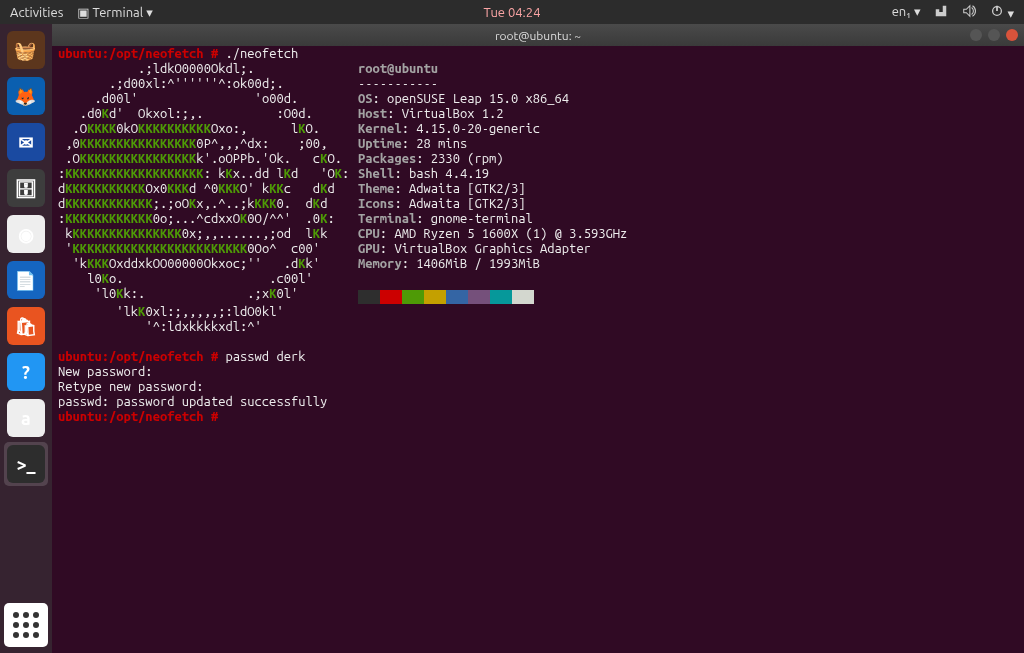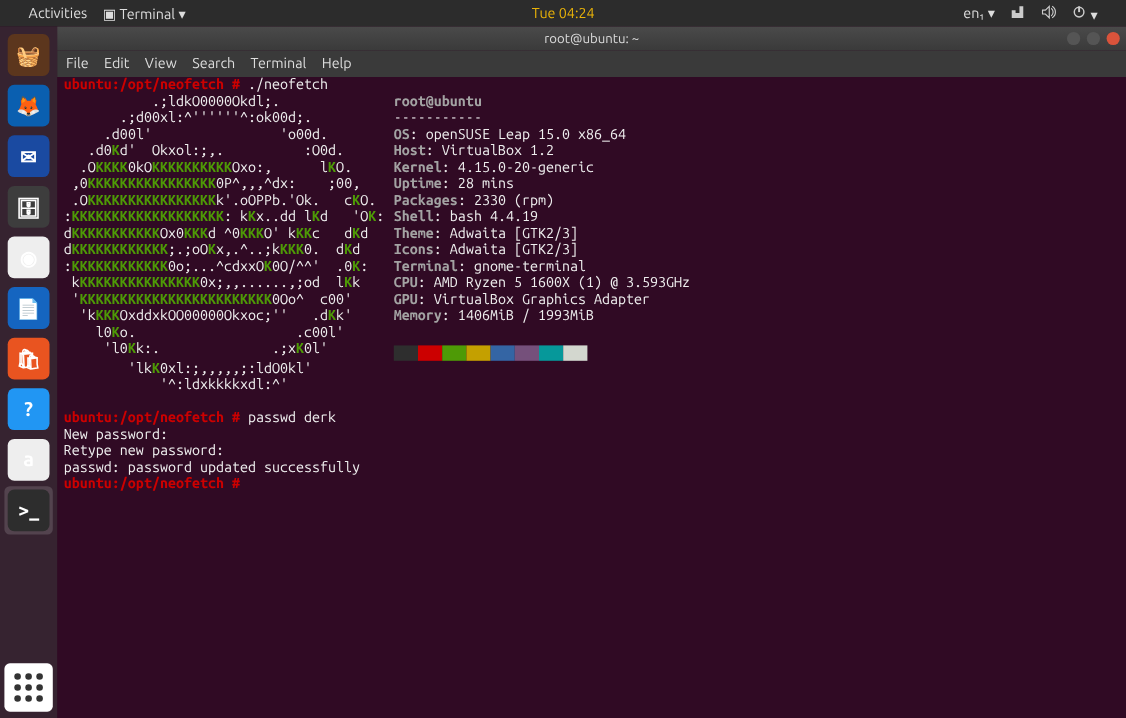--- a/index.html
+++ b/index.html
@@ -1,21 +1,21 @@
 <!DOCTYPE html>
 <html><head>
 <meta charset="utf-8">
 <style>
   *{box-sizing:border-box;margin:0;padding:0}
   body{width:1024px;height:653px;background:#300a24;font-family:Ubuntu,Arial,sans-serif;overflow:hidden;position:relative}
   
-  .top-panel{height:24px;background:#2c2c2c;color:#ddd;display:flex;align-items:center;font-size:13px;padding:0 26px;position:relative;z-index:10}
+  .top-panel{height:24px;background:#2c2c2c;color:#ddd;display:flex;align-items:center;font-size:13px;padding:0 10px;position:relative;z-index:10}
   .top-left{display:flex;gap:14px;align-items:center}
   .top-left span{cursor:pointer}
-  .top-center{position:absolute;left:50%;transform:translateX(-50%);color:#eab308}
+  .top-center{position:absolute;left:50%;transform:translateX(-50%);color:#fca5a5}
   .top-right{margin-left:auto;display:flex;gap:14px;}
   .top-right svg{fill:#ccc}
   
   .dock{position:absolute;left:0;top:24px;bottom:0;width:52px;background:rgba(60,60,60,0.5);display:flex;flex-direction:column;align-items:center;padding-top:4px;gap:2px;z-index:5}
   .dock-item{width:44px;height:44px;border-radius:5px;display:flex;align-items:center;justify-content:center;cursor:pointer}
   .dock-item.active{background:rgba(255,255,255,0.15)}
   .dock-apps{width:44px;height:44px;position:absolute;bottom:6px;left:4px;display:flex;align-items:center;justify-content:center;cursor:pointer;background:#fff;border-radius:5px}
   .dots{display:grid;grid-template-columns:repeat(3,6px);grid-template-rows:repeat(3,6px);gap:4px}
   .dots span{width:6px;height:6px;background:#333;border-radius:50%}
   
@@ -110,22 +110,14 @@
 
 <div class="win">
   <div class="titlebar">
     <span>root@ubuntu: ~</span>
     <div class="titlebar-btns">
       <div class="tbtn"></div>
       <div class="tbtn"></div>
       <div class="tbtn close"></div>
     </div>
   </div>
-  <div class="menubar" id="menubar">
-      <span>File</span>
-      <span>Edit</span>
-      <span>View</span>
-      <span>Search</span>
-      <span>Terminal</span>
-      <span>Help</span>
-    </div>
   <div class="term" id="term"><div class="line"><span class="red">ubuntu:/opt/neofetch #</span><span class="wt"> ./neofetch</span></div><div class="row"><div class="logo-col"><span class="wt"> </span><span class="wt"> </span><span class="wt"> </span><span class="wt"> </span><span class="wt"> </span><span class="wt"> </span><span class="wt"> </span><span class="wt"> </span><span class="wt"> </span><span class="wt"> </span><span class="wt"> </span><span class="wt">.</span><span class="wt">;</span><span class="wt">l</span><span class="wt">d</span><span class="wt">k</span><span class="wt">O</span><span class="wt">0</span><span class="wt">0</span><span class="wt">0</span><span class="wt">0</span><span class="wt">O</span><span class="wt">k</span><span class="wt">d</span><span class="wt">l</span><span class="wt">;</span><span class="wt">.</span><span class="wt"> </span><span class="wt"> </span><span class="wt"> </span><span class="wt"> </span><span class="wt"> </span><span class="wt"> </span><span class="wt"> </span><span class="wt"> </span><span class="wt"> </span><span class="wt"> </span><span class="wt"> </span><span class="wt"> </span><span class="wt"> </span></div><div class="info-col"><span class="lbl">root@ubuntu</span></div></div><div class="row"><div class="logo-col"><span class="wt"> </span><span class="wt"> </span><span class="wt"> </span><span class="wt"> </span><span class="wt"> </span><span class="wt"> </span><span class="wt"> </span><span class="wt">.</span><span class="wt">;</span><span class="wt">d</span><span class="wt">0</span><span class="wt">0</span><span class="wt">x</span><span class="wt">l</span><span class="wt">:</span><span class="wt">^</span><span class="wt">'</span><span class="wt">'</span><span class="wt">'</span><span class="wt">'</span><span class="wt">'</span><span class="wt">'</span><span class="wt">^</span><span class="wt">:</span><span class="wt">o</span><span class="wt">k</span><span class="wt">0</span><span class="wt">0</span><span class="wt">d</span><span class="wt">;</span><span class="wt">.</span><span class="wt"> </span><span class="wt"> </span><span class="wt"> </span><span class="wt"> </span><span class="wt"> </span><span class="wt"> </span><span class="wt"> </span><span class="wt"> </span><span class="wt"> </span></div><div class="info-col"><span class="wt">-----------</span></div></div><div class="row"><div class="logo-col"><span class="wt"> </span><span class="wt"> </span><span class="wt"> </span><span class="wt"> </span><span class="wt"> </span><span class="wt">.</span><span class="wt">d</span><span class="wt">0</span><span class="wt">0</span><span class="wt">l</span><span class="wt">'</span><span class="wt"> </span><span class="wt"> </span><span class="wt"> </span><span class="wt"> </span><span class="wt"> </span><span class="wt"> </span><span class="wt"> </span><span class="wt"> </span><span class="wt"> </span><span class="wt"> </span><span class="wt"> </span><span class="wt"> </span><span class="wt"> </span><span class="wt"> </span><span class="wt"> </span><span class="wt"> </span><span class="wt">'</span><span class="wt">o</span><span class="wt">0</span><span class="wt">0</span><span class="wt">d</span><span class="wt">.</span><span class="wt"> </span><span class="wt"> </span><span class="wt"> </span><span class="wt"> </span><span class="wt"> </span><span class="wt"> </span><span class="wt"> </span></div><div class="info-col"><span class="lbl">OS</span><span class="wt">: openSUSE Leap 15.0 x86_64</span></div></div><div class="row"><div class="logo-col"><span class="wt"> </span><span class="wt"> </span><span class="wt"> </span><span class="wt">.</span><span class="wt">d</span><span class="wt">0</span><span class="g">K</span><span class="wt">d</span><span class="wt">'</span><span class="wt"> </span><span class="wt"> </span><span class="wt">O</span><span class="wt">k</span><span class="wt">x</span><span class="wt">o</span><span class="wt">l</span><span class="wt">:</span><span class="wt">;</span><span class="wt">,</span><span class="wt">.</span><span class="wt"> </span><span class="wt"> </span><span class="wt"> </span><span class="wt"> </span><span class="wt"> </span><span class="wt"> </span><span class="wt"> </span><span class="wt"> </span><span class="wt"> </span><span class="wt"> </span><span class="wt">:</span><span class="wt">O</span><span class="wt">0</span><span class="wt">d</span><span class="wt">.</span><span class="wt"> </span><span class="wt"> </span><span class="wt"> </span><span class="wt"> </span><span class="wt"> </span></div><div class="info-col"><span class="lbl">Host</span><span class="wt">: VirtualBox 1.2</span></div></div><div class="row"><div class="logo-col"><span class="wt"> </span><span class="wt"> </span><span class="wt">.</span><span class="wt">O</span><span class="g">K</span><span class="g">K</span><span class="g">K</span><span class="g">K</span><span class="wt">0</span><span class="wt">k</span><span class="wt">O</span><span class="g">K</span><span class="g">K</span><span class="g">K</span><span class="g">K</span><span class="g">K</span><span class="g">K</span><span class="g">K</span><span class="g">K</span><span class="g">K</span><span class="g">K</span><span class="wt">O</span><span class="wt">x</span><span class="wt">o</span><span class="wt">:</span><span class="wt">,</span><span class="wt"> </span><span class="wt"> </span><span class="wt"> </span><span class="wt"> </span><span class="wt"> </span><span class="wt"> </span><span class="wt">l</span><span class="g">K</span><span class="wt">O</span><span class="wt">.</span><span class="wt"> </span><span class="wt"> </span><span class="wt"> </span><span class="wt"> </span></div><div class="info-col"><span class="lbl">Kernel</span><span class="wt">: 4.15.0-20-generic</span></div></div><div class="row"><div class="logo-col"><span class="wt"> </span><span class="wt">,</span><span class="wt">0</span><span class="g">K</span><span class="g">K</span><span class="g">K</span><span class="g">K</span><span class="g">K</span><span class="g">K</span><span class="g">K</span><span class="g">K</span><span class="g">K</span><span class="g">K</span><span class="g">K</span><span class="g">K</span><span class="g">K</span><span class="g">K</span><span class="g">K</span><span class="g">K</span><span class="wt">0</span><span class="wt">P</span><span class="wt">^</span><span class="wt">,</span><span class="wt">,</span><span class="wt">,</span><span class="wt">^</span><span class="wt">d</span><span class="wt">x</span><span class="wt">:</span><span class="wt"> </span><span class="wt"> </span><span class="wt"> </span><span class="wt"> </span><span class="wt">;</span><span class="wt">0</span><span class="wt">0</span><span class="wt">,</span><span class="wt"> </span><span class="wt"> </span><span class="wt"> </span></div><div class="info-col"><span class="lbl">Uptime</span><span class="wt">: 28 mins</span></div></div><div class="row"><div class="logo-col"><span class="wt"> </span><span class="wt">.</span><span class="wt">O</span><span class="g">K</span><span class="g">K</span><span class="g">K</span><span class="g">K</span><span class="g">K</span><span class="g">K</span><span class="g">K</span><span class="g">K</span><span class="g">K</span><span class="g">K</span><span class="g">K</span><span class="g">K</span><span class="g">K</span><span class="g">K</span><span class="g">K</span><span class="g">K</span><span class="wt">k</span><span class="wt">'</span><span class="wt">.</span><span class="wt">o</span><span class="wt">O</span><span class="wt">P</span><span class="wt">P</span><span class="wt">b</span><span class="wt">.</span><span class="wt">'</span><span class="wt">O</span><span class="wt">k</span><span class="wt">.</span><span class="wt"> </span><span class="wt"> </span><span class="wt"> </span><span class="wt">c</span><span class="g">K</span><span class="wt">O</span><span class="wt">.</span><span class="wt"> </span></div><div class="info-col"><span class="lbl">Packages</span><span class="wt">: 2330 (rpm)</span></div></div><div class="row"><div class="logo-col"><span class="wt">:</span><span class="g">K</span><span class="g">K</span><span class="g">K</span><span class="g">K</span><span class="g">K</span><span class="g">K</span><span class="g">K</span><span class="g">K</span><span class="g">K</span><span class="g">K</span><span class="g">K</span><span class="g">K</span><span class="g">K</span><span class="g">K</span><span class="g">K</span><span class="g">K</span><span class="g">K</span><span class="g">K</span><span class="g">K</span><span class="wt">:</span><span class="wt"> </span><span class="wt">k</span><span class="g">K</span><span class="wt">x</span><span class="wt">.</span><span class="wt">.</span><span class="wt">d</span><span class="wt">d</span><span class="wt"> </span><span class="wt">l</span><span class="g">K</span><span class="wt">d</span><span class="wt"> </span><span class="wt"> </span><span class="wt"> </span><span class="wt">'</span><span class="wt">O</span><span class="g">K</span><span class="wt">:</span></div><div class="info-col"><span class="lbl">Shell</span><span class="wt">: bash 4.4.19</span></div></div><div class="row"><div class="logo-col"><span class="wt">d</span><span class="g">K</span><span class="g">K</span><span class="g">K</span><span class="g">K</span><span class="g">K</span><span class="g">K</span><span class="g">K</span><span class="g">K</span><span class="g">K</span><span class="g">K</span><span class="g">K</span><span class="wt">O</span><span class="wt">x</span><span class="wt">0</span><span class="g">K</span><span class="g">K</span><span class="g">K</span><span class="wt">d</span><span class="wt"> </span><span class="wt">^</span><span class="wt">0</span><span class="g">K</span><span class="g">K</span><span class="g">K</span><span class="wt">O</span><span class="wt">'</span><span class="wt"> </span><span class="wt">k</span><span class="g">K</span><span class="g">K</span><span class="wt">c</span><span class="wt"> </span><span class="wt"> </span><span class="wt"> </span><span class="wt">d</span><span class="g">K</span><span class="wt">d</span><span class="wt"> </span><span class="wt"> </span></div><div class="info-col"><span class="lbl">Theme</span><span class="wt">: Adwaita [GTK2/3]</span></div></div><div class="row"><div class="logo-col"><span class="wt">d</span><span class="g">K</span><span class="g">K</span><span class="g">K</span><span class="g">K</span><span class="g">K</span><span class="g">K</span><span class="g">K</span><span class="g">K</span><span class="g">K</span><span class="g">K</span><span class="g">K</span><span class="g">K</span><span class="wt">;</span><span class="wt">.</span><span class="wt">;</span><span class="wt">o</span><span class="wt">O</span><span class="g">K</span><span class="wt">x</span><span class="wt">,</span><span class="wt">.</span><span class="wt">^</span><span class="wt">.</span><span class="wt">.</span><span class="wt">;</span><span class="wt">k</span><span class="g">K</span><span class="g">K</span><span class="g">K</span><span class="wt">0</span><span class="wt">.</span><span class="wt"> </span><span class="wt"> </span><span class="wt">d</span><span class="g">K</span><span class="wt">d</span><span class="wt"> </span><span class="wt"> </span><span class="wt"> </span></div><div class="info-col"><span class="lbl">Icons</span><span class="wt">: Adwaita [GTK2/3]</span></div></div><div class="row"><div class="logo-col"><span class="wt">:</span><span class="g">K</span><span class="g">K</span><span class="g">K</span><span class="g">K</span><span class="g">K</span><span class="g">K</span><span class="g">K</span><span class="g">K</span><span class="g">K</span><span class="g">K</span><span class="g">K</span><span class="g">K</span><span class="wt">0</span><span class="wt">o</span><span class="wt">;</span><span class="wt">.</span><span class="wt">.</span><span class="wt">.</span><span class="wt">^</span><span class="wt">c</span><span class="wt">d</span><span class="wt">x</span><span class="wt">x</span><span class="wt">O</span><span class="g">K</span><span class="wt">0</span><span class="wt">O</span><span class="wt">/</span><span class="wt">^</span><span class="wt">^</span><span class="wt">'</span><span class="wt"> </span><span class="wt"> </span><span class="wt">.</span><span class="wt">0</span><span class="g">K</span><span class="wt">:</span><span class="wt"> </span><span class="wt"> </span></div><div class="info-col"><span class="lbl">Terminal</span><span class="wt">: gnome-terminal</span></div></div><div class="row"><div class="logo-col"><span class="wt"> </span><span class="wt">k</span><span class="g">K</span><span class="g">K</span><span class="g">K</span><span class="g">K</span><span class="g">K</span><span class="g">K</span><span class="g">K</span><span class="g">K</span><span class="g">K</span><span class="g">K</span><span class="g">K</span><span class="g">K</span><span class="g">K</span><span class="g">K</span><span class="g">K</span><span class="wt">0</span><span class="wt">x</span><span class="wt">;</span><span class="wt">,</span><span class="wt">,</span><span class="wt">.</span><span class="wt">.</span><span class="wt">.</span><span class="wt">.</span><span class="wt">.</span><span class="wt">.</span><span class="wt">,</span><span class="wt">;</span><span class="wt">o</span><span class="wt">d</span><span class="wt"> </span><span class="wt"> </span><span class="wt">l</span><span class="g">K</span><span class="wt">k</span><span class="wt"> </span><span class="wt"> </span><span class="wt"> </span></div><div class="info-col"><span class="lbl">CPU</span><span class="wt">: AMD Ryzen 5 1600X (1) @ 3.593GHz</span></div></div><div class="row"><div class="logo-col"><span class="wt"> </span><span class="wt">'</span><span class="g">K</span><span class="g">K</span><span class="g">K</span><span class="g">K</span><span class="g">K</span><span class="g">K</span><span class="g">K</span><span class="g">K</span><span class="g">K</span><span class="g">K</span><span class="g">K</span><span class="g">K</span><span class="g">K</span><span class="g">K</span><span class="g">K</span><span class="g">K</span><span class="g">K</span><span class="g">K</span><span class="g">K</span><span class="g">K</span><span class="g">K</span><span class="g">K</span><span class="g">K</span><span class="g">K</span><span class="wt">0</span><span class="wt">O</span><span class="wt">o</span><span class="wt">^</span><span class="wt"> </span><span class="wt"> </span><span class="wt">c</span><span class="wt">0</span><span class="wt">0</span><span class="wt">'</span><span class="wt"> </span><span class="wt"> </span><span class="wt"> </span><span class="wt"> </span></div><div class="info-col"><span class="lbl">GPU</span><span class="wt">: VirtualBox Graphics Adapter</span></div></div><div class="row"><div class="logo-col"><span class="wt"> </span><span class="wt"> </span><span class="wt">'</span><span class="wt">k</span><span class="g">K</span><span class="g">K</span><span class="g">K</span><span class="wt">O</span><span class="wt">x</span><span class="wt">d</span><span class="wt">d</span><span class="wt">x</span><span class="wt">k</span><span class="wt">O</span><span class="wt">O</span><span class="wt">0</span><span class="wt">0</span><span class="wt">0</span><span class="wt">0</span><span class="wt">0</span><span class="wt">O</span><span class="wt">k</span><span class="wt">x</span><span class="wt">o</span><span class="wt">c</span><span class="wt">;</span><span class="wt">'</span><span class="wt">'</span><span class="wt"> </span><span class="wt"> </span><span class="wt"> </span><span class="wt">.</span><span class="wt">d</span><span class="g">K</span><span class="wt">k</span><span class="wt">'</span><span class="wt"> </span><span class="wt"> </span><span class="wt"> </span><span class="wt"> </span></div><div class="info-col"><span class="lbl">Memory</span><span class="wt">: 1406MiB / 1993MiB</span></div></div><div class="row"><div class="logo-col"><span class="wt"> </span><span class="wt"> </span><span class="wt"> </span><span class="wt"> </span><span class="wt">l</span><span class="wt">0</span><span class="g">K</span><span class="wt">o</span><span class="wt">.</span><span class="wt"> </span><span class="wt"> </span><span class="wt"> </span><span class="wt"> </span><span class="wt"> </span><span class="wt"> </span><span class="wt"> </span><span class="wt"> </span><span class="wt"> </span><span class="wt"> </span><span class="wt"> </span><span class="wt"> </span><span class="wt"> </span><span class="wt"> </span><span class="wt"> </span><span class="wt"> </span><span class="wt"> </span><span class="wt"> </span><span class="wt"> </span><span class="wt"> </span><span class="wt">.</span><span class="wt">c</span><span class="wt">0</span><span class="wt">0</span><span class="wt">l</span><span class="wt">'</span><span class="wt"> </span><span class="wt"> </span><span class="wt"> </span><span class="wt"> </span><span class="wt"> </span></div><div class="info-col"></div></div><div class="row"><div class="logo-col"><span class="wt"> </span><span class="wt"> </span><span class="wt"> </span><span class="wt"> </span><span class="wt"> </span><span class="wt">'</span><span class="wt">l</span><span class="wt">0</span><span class="g">K</span><span class="wt">k</span><span class="wt">:</span><span class="wt">.</span><span class="wt"> </span><span class="wt"> </span><span class="wt"> </span><span class="wt"> </span><span class="wt"> </span><span class="wt"> </span><span class="wt"> </span><span class="wt"> </span><span class="wt"> </span><span class="wt"> </span><span class="wt"> </span><span class="wt"> </span><span class="wt"> </span><span class="wt"> </span><span class="wt">.</span><span class="wt">;</span><span class="wt">x</span><span class="g">K</span><span class="wt">0</span><span class="wt">l</span><span class="wt">'</span><span class="wt"> </span><span class="wt"> </span><span class="wt"> </span><span class="wt"> </span><span class="wt"> </span><span class="wt"> </span><span class="wt"> </span></div><div class="info-col"><span class="swatches"><span class="sw" style="background:#2e2e2e"></span><span class="sw" style="background:#cc0000"></span><span class="sw" style="background:#4e9a06"></span><span class="sw" style="background:#c4a000"></span><span class="sw" style="background:#3465a4"></span><span class="sw" style="background:#75507b"></span><span class="sw" style="background:#06989a"></span><span class="sw" style="background:#d3d7cf"></span></span></div></div><div class="row"><div class="logo-col"><span class="wt"> </span><span class="wt"> </span><span class="wt"> </span><span class="wt"> </span><span class="wt"> </span><span class="wt"> </span><span class="wt"> </span><span class="wt"> </span><span class="wt">'</span><span class="wt">l</span><span class="wt">k</span><span class="g">K</span><span class="wt">0</span><span class="wt">x</span><span class="wt">l</span><span class="wt">:</span><span class="wt">;</span><span class="wt">,</span><span class="wt">,</span><span class="wt">,</span><span class="wt">,</span><span class="wt">,</span><span class="wt">;</span><span class="wt">:</span><span class="wt">l</span><span class="wt">d</span><span class="wt">O</span><span class="wt">0</span><span class="wt">k</span><span class="wt">l</span><span class="wt">'</span><span class="wt"> </span><span class="wt"> </span><span class="wt"> </span><span class="wt"> </span><span class="wt"> </span><span class="wt"> </span><span class="wt"> </span><span class="wt"> </span><span class="wt"> </span></div><div class="info-col"></div></div><div class="row"><div class="logo-col"><span class="wt"> </span><span class="wt"> </span><span class="wt"> </span><span class="wt"> </span><span class="wt"> </span><span class="wt"> </span><span class="wt"> </span><span class="wt"> </span><span class="wt"> </span><span class="wt"> </span><span class="wt"> </span><span class="wt"> </span><span class="wt">'</span><span class="wt">^</span><span class="wt">:</span><span class="wt">l</span><span class="wt">d</span><span class="wt">x</span><span class="wt">k</span><span class="wt">k</span><span class="wt">k</span><span class="wt">k</span><span class="wt">x</span><span class="wt">d</span><span class="wt">l</span><span class="wt">:</span><span class="wt">^</span><span class="wt">'</span><span class="wt"> </span><span class="wt"> </span><span class="wt"> </span><span class="wt"> </span><span class="wt"> </span><span class="wt"> </span><span class="wt"> </span><span class="wt"> </span><span class="wt"> </span><span class="wt"> </span><span class="wt"> </span><span class="wt"> </span></div><div class="info-col"></div></div><div class="line">&nbsp;</div><div class="line"><span class="red">ubuntu:/opt/neofetch #</span><span class="wt"> passwd derk</span></div><div class="line"><span class="wt">New password:</span></div><div class="line"><span class="wt">Retype new password:</span></div><div class="line"><span class="wt">passwd: password updated successfully</span></div><div class="line"><span class="red">ubuntu:/opt/neofetch #</span><span class="wt"></span></div></div>
 </div>
 
 </body></html>

